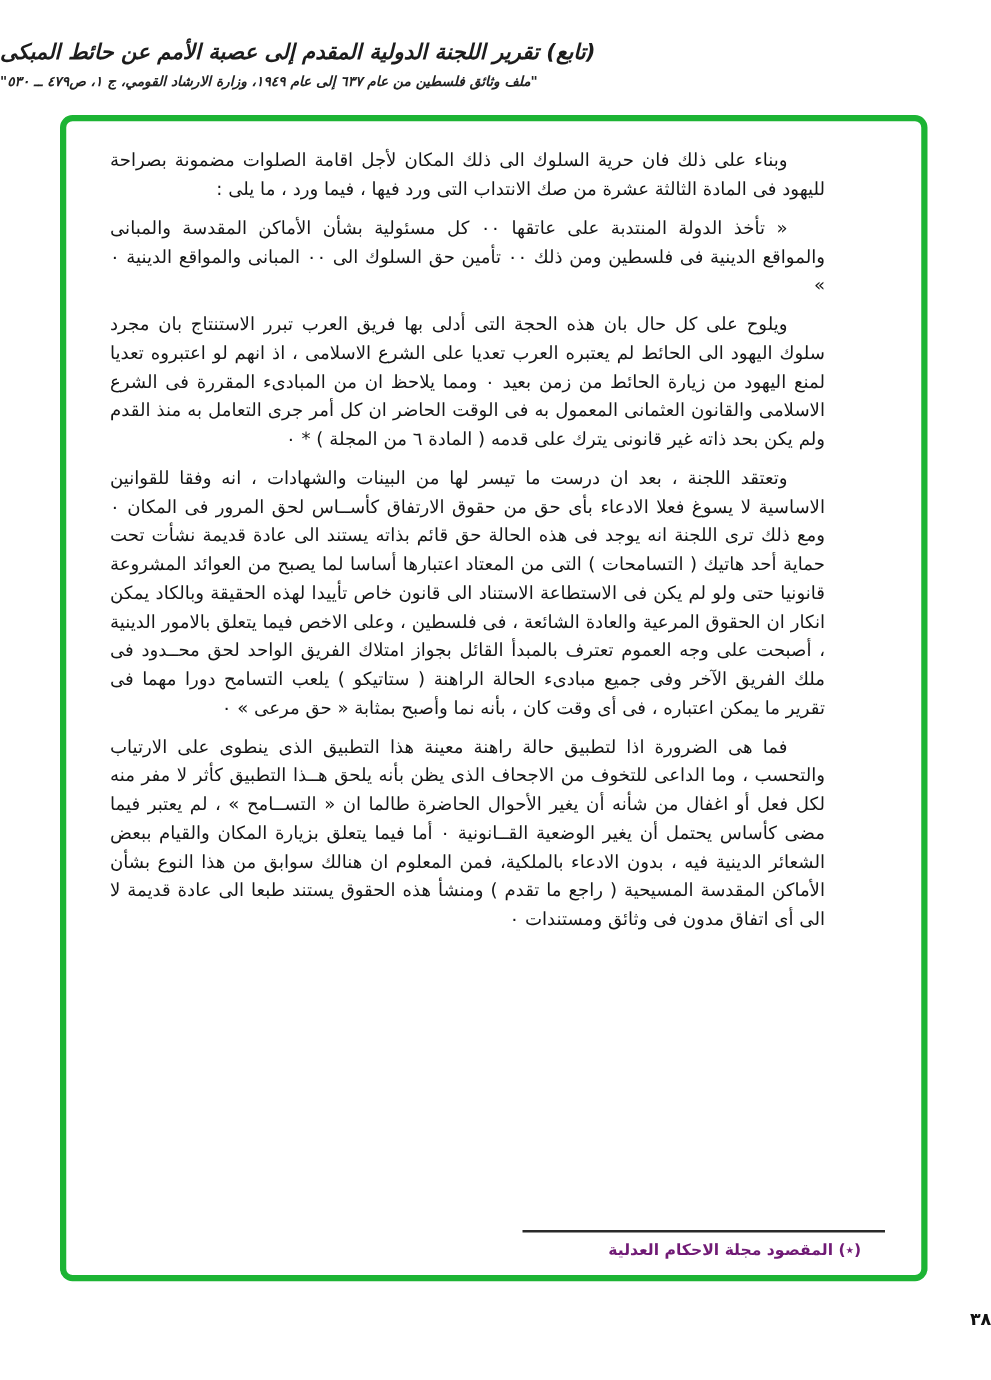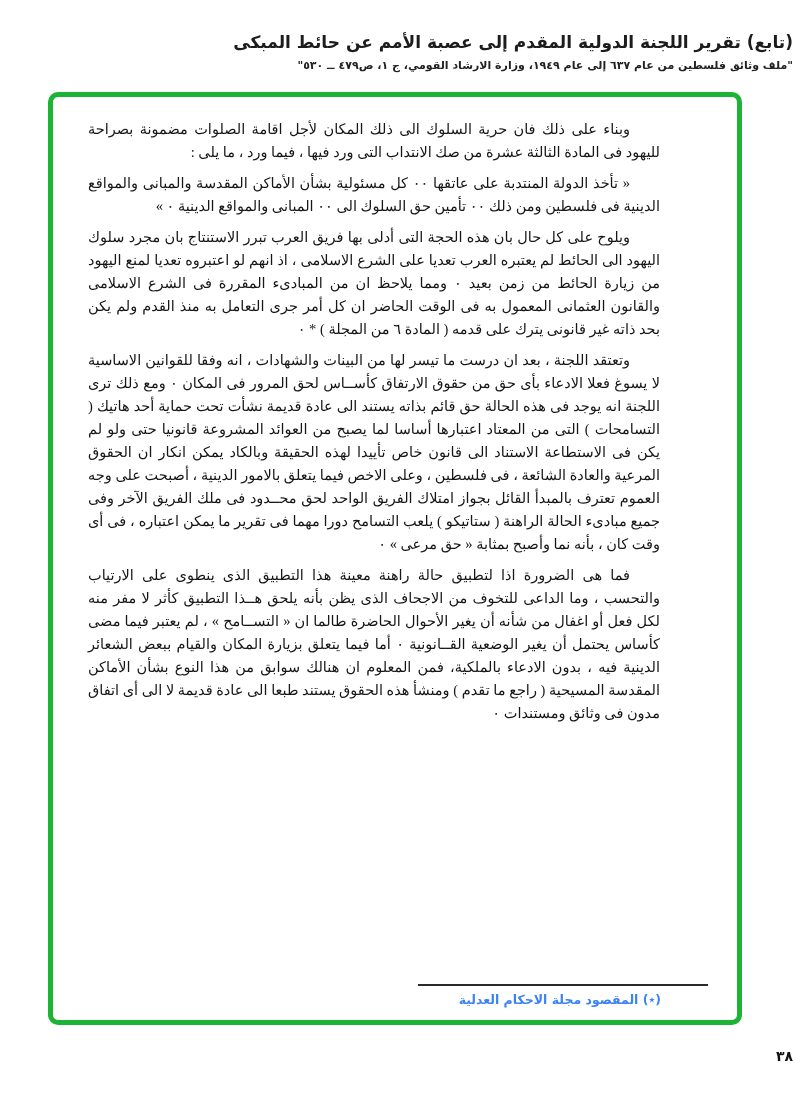--- a/index.html
+++ b/index.html
@@ -6,22 +6,23 @@
   html,body { width:793px; height:1104px; background:#ffffff; }
   body {
     position:relative;
     font-family:"DejaVu Sans", sans-serif;
     color:#1c1c1c;
     overflow:hidden;
   }
   .header {
     position:absolute;
     top:32px; left:0; right:0;
-    text-align:right;
+    text-align:left;
     direction:rtl;
+    font-style:italic;
   }
   .doc-title {
     font-size:17px;
     font-weight:bold;
     letter-spacing:0;
   }
   .doc-source {
     margin-top:7px;
     font-size:11px;
     font-weight:bold;
@@ -42,37 +43,36 @@
     width:572px;
     direction:rtl;
     text-align:justify;
     font-size:14.5px;
     line-height:23px;
     color:#161616;
   }
   .content p {
     text-indent:30px;
     margin-bottom:8px;
-    font-family:Liberation Serif, serif;
   }
   .footnote-rule {
     position:absolute;
     top:984px;
     right:85px;
     width:290px;
     border-top:2px solid #2a2a2a;
   }
   .footnote {
     position:absolute;
     top:992px;
-    right:132px;
+    right:104px;
     direction:rtl;
     font-size:12.5px;
     font-weight:bold;
-    color:#3b82f6;
+    color:#701a75;
   }
   .page-number {
     position:absolute;
     top:1048px;
     left:0; right:0;
     text-align:right;
     font-size:14px;
     font-weight:bold;
     color:#111;
   }

